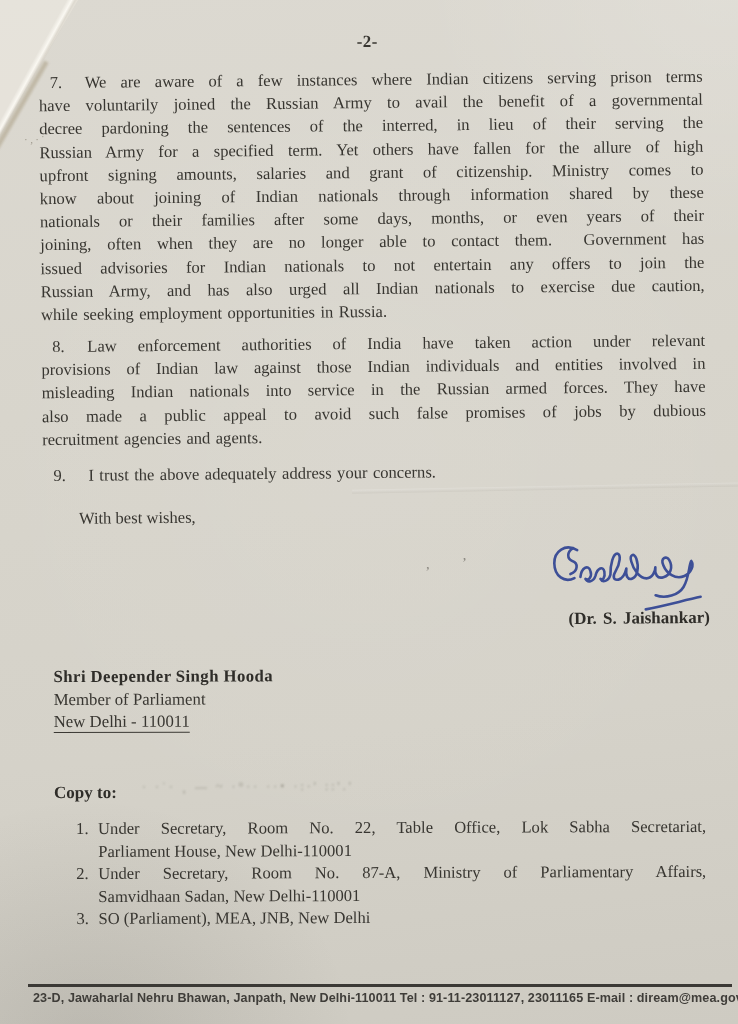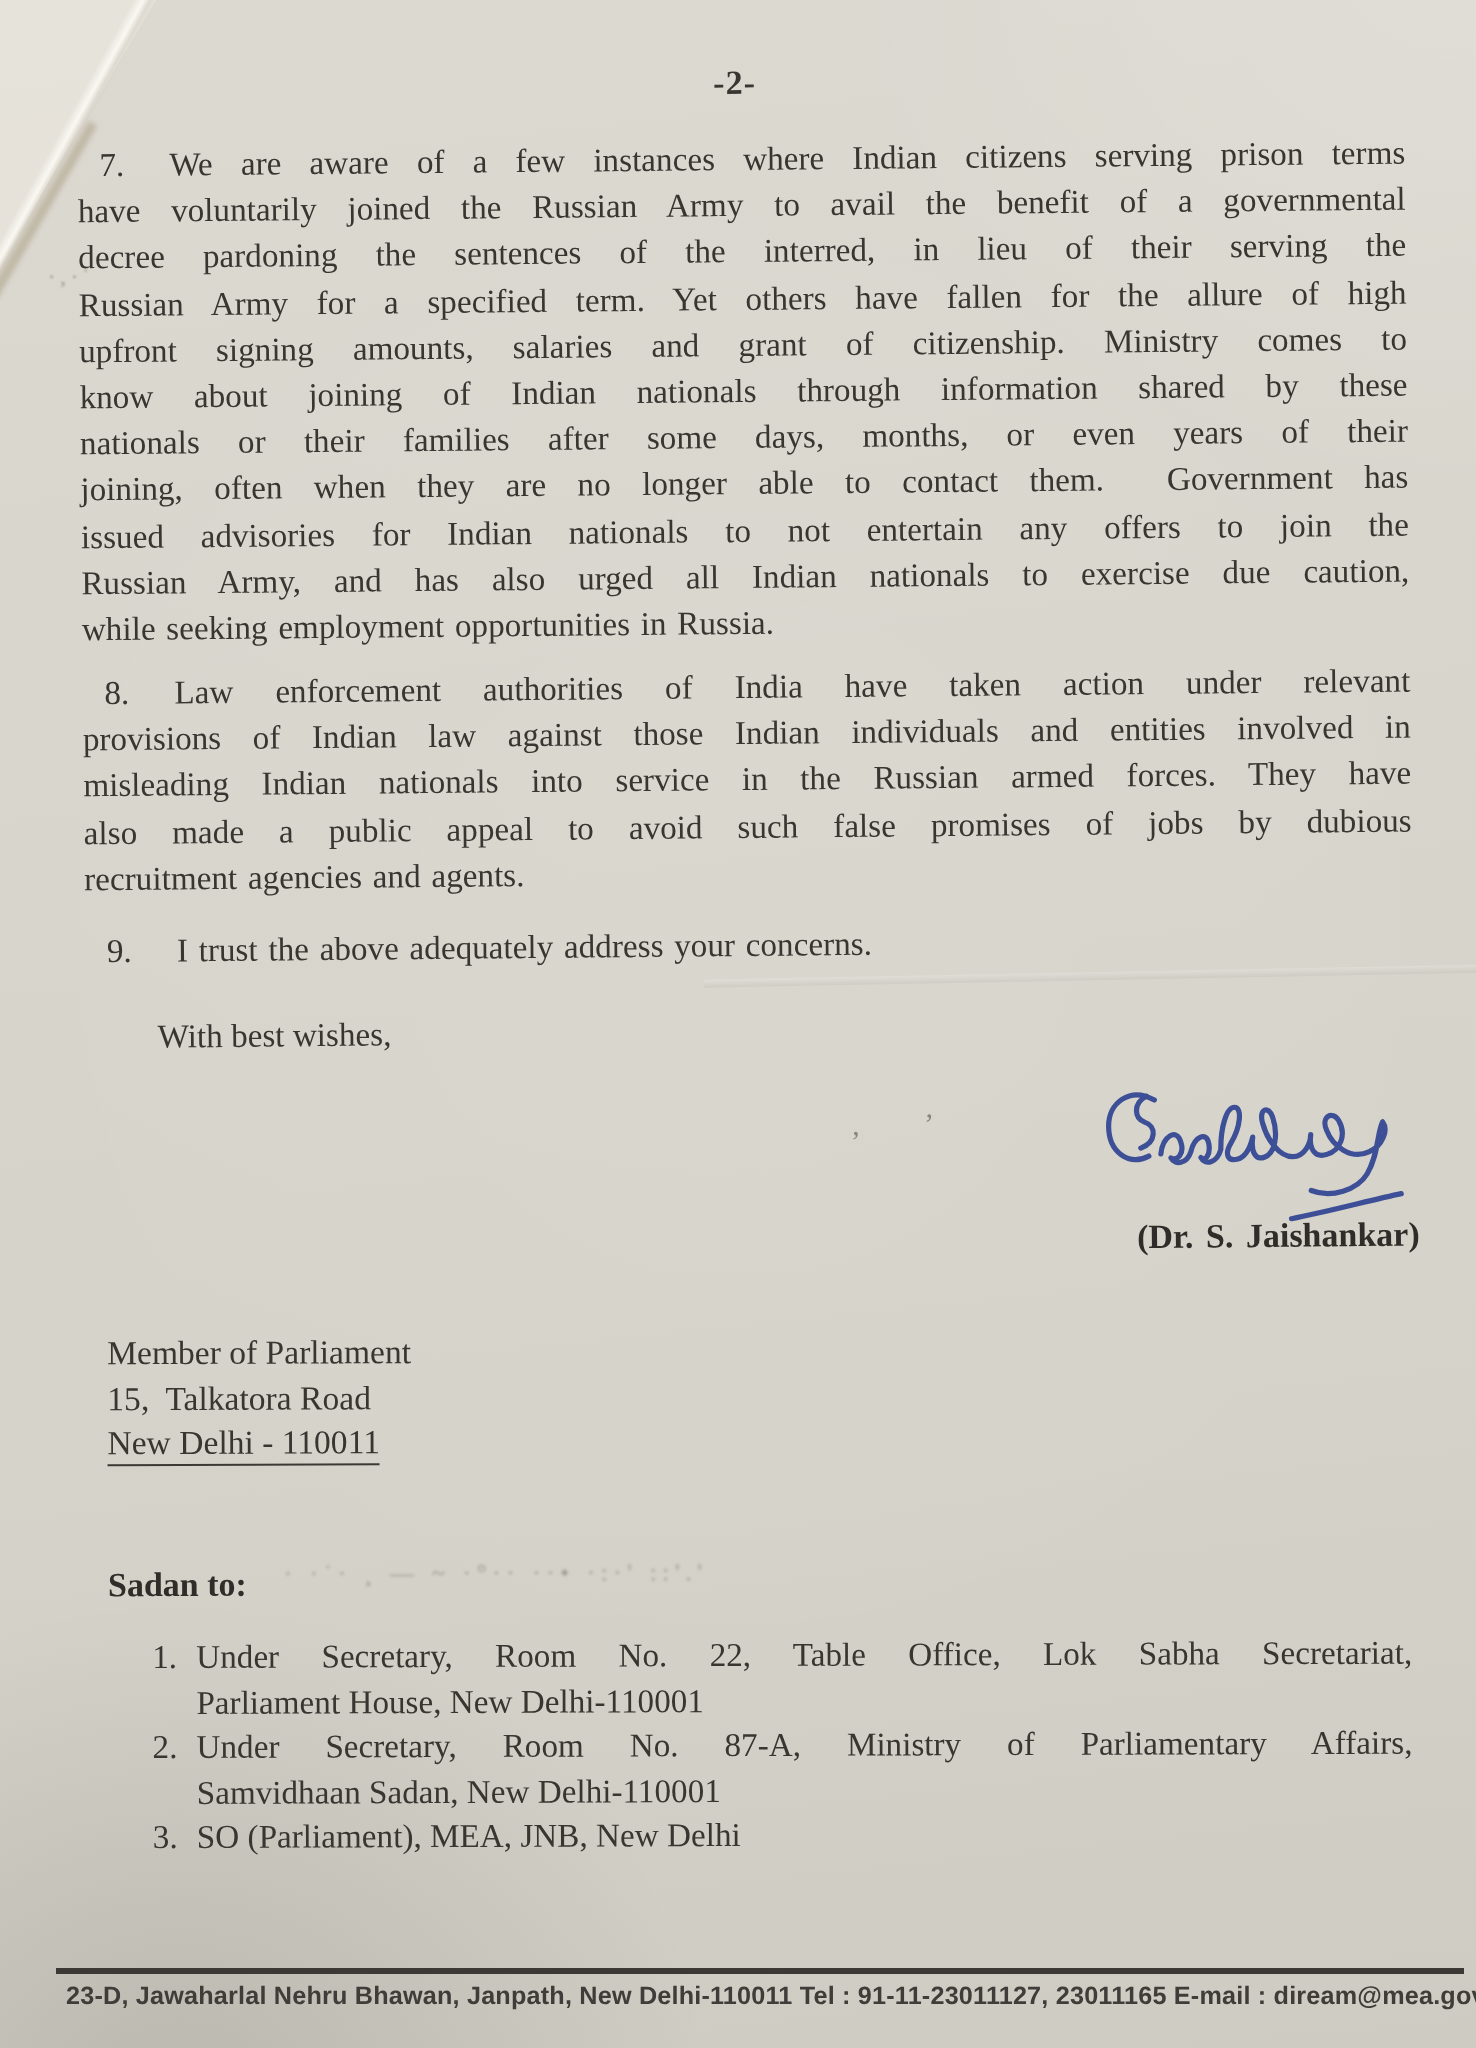--- a/index.html
+++ b/index.html
@@ -128,28 +128,28 @@
         <path d="M 99 68 C 116 65, 139 59, 154 56"></path>
       </g>
     </svg>
 
     <div class="signatory">(Dr. S. Jaishankar)</div>
   </div>
 
   <div class="tilt-b">
 
     <div class="recipient">
+      <div class="r-name">Shri Deepender Singh Hooda</div>
       <div class="r-title">Member of Parliament</div>
-      <div class="r-street">15,&nbsp; Talkatora Road</div>
       <div class="r-city"><span>New Delhi - 110011</span></div>
     </div>
 
     <div class="ghost-text">· ·˙· ¸ — ~ ·°·· ··• ·:·' ::'.'</div>
 
-    <div class="copy-label">Sadan to:</div>
+    <div class="copy-label">Copy to:</div>
 
     <div class="clist">
       <div class="citem">
         <span class="cnum">1.</span>
         <div class="cline j">Under Secretary, Room No. 22, Table Office, Lok Sabha Secretariat,</div>
         <div class="cline">Parliament House, New Delhi-110001</div>
       </div>
       <div class="citem">
         <span class="cnum">2.</span>
         <div class="cline j">Under Secretary, Room No. 87-A, Ministry of Parliamentary Affairs,</div>

